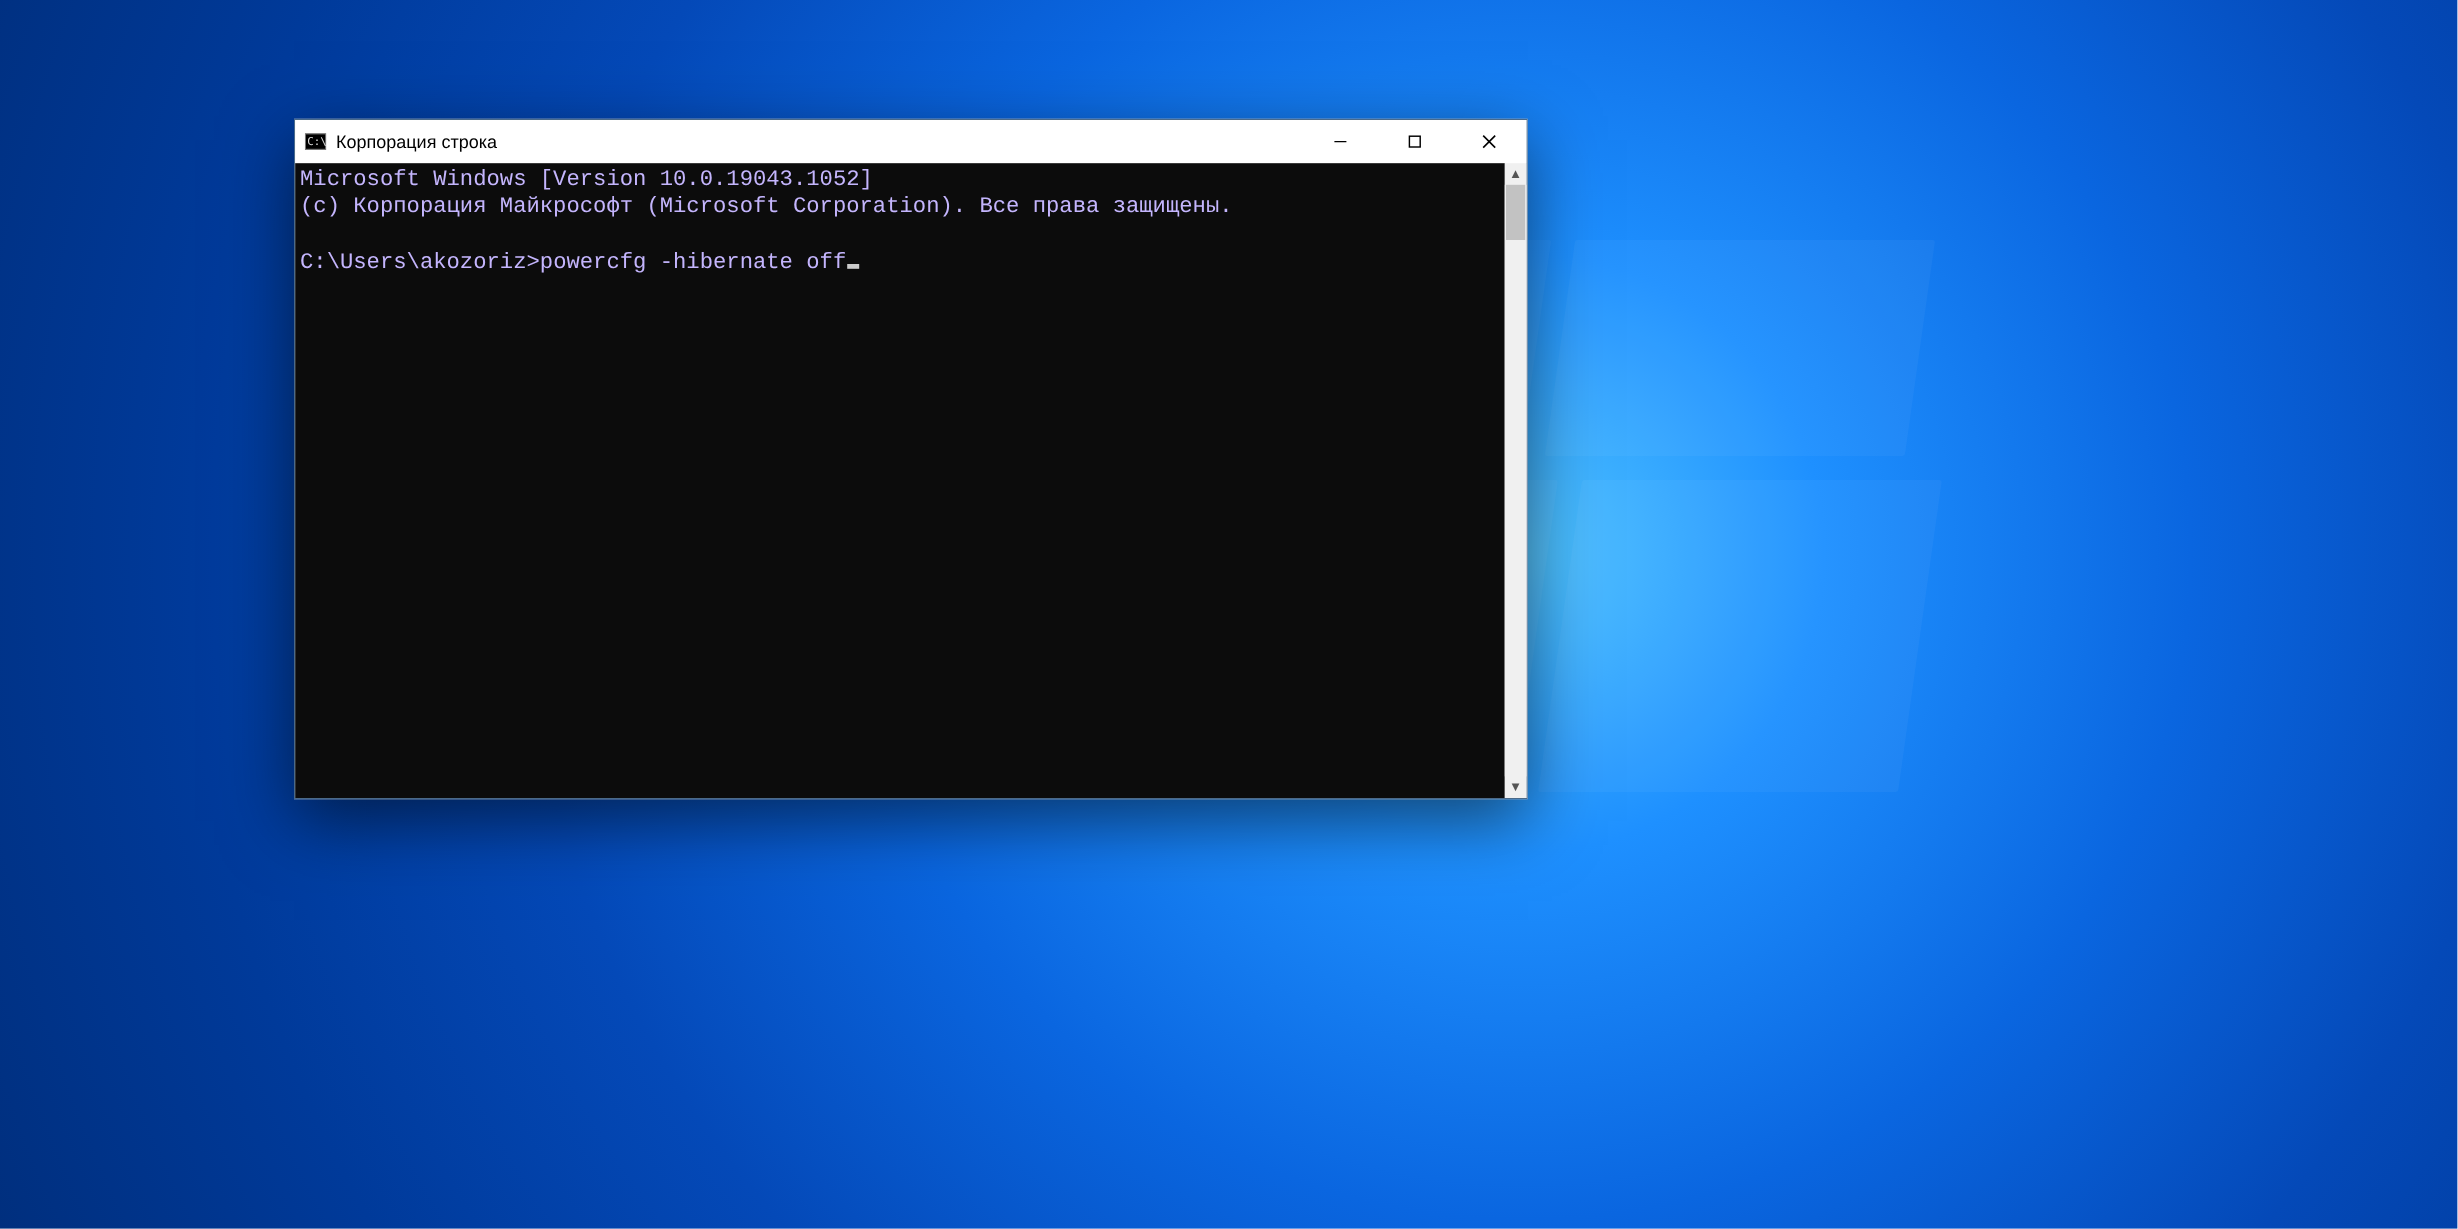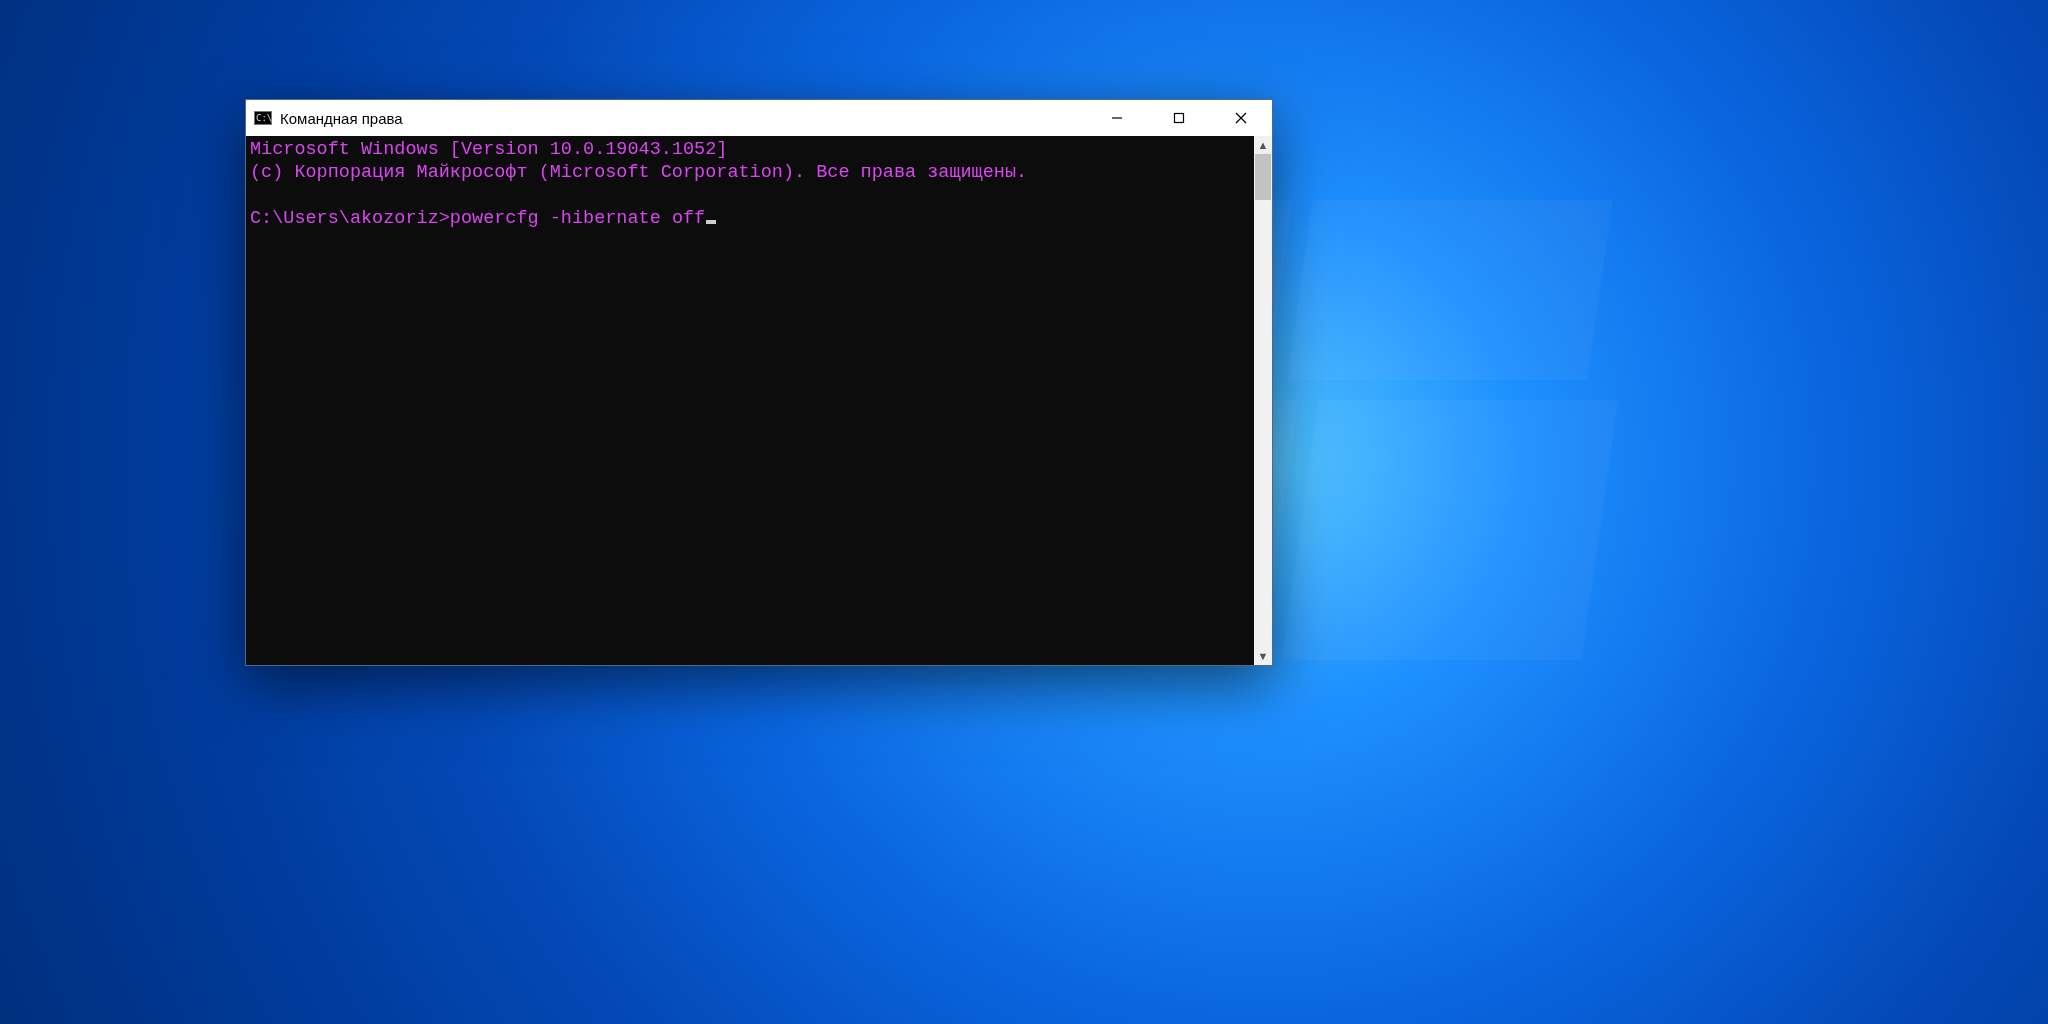--- a/index.html
+++ b/index.html
@@ -58,21 +58,21 @@
 
   
   .client {
     flex: 1 1 auto;
     display: flex; flex-direction: row;
     min-height: 0;
   }
   .console {
     flex: 1 1 auto;
     background: #0c0c0c;
-    color: #d946ef;
+    color: #c4b5fd;
     font-family: Consolas, "Courier New", monospace;
     font-size: 18.5px;
     line-height: 23px;
     padding: 2px 0 0 4px;
     white-space: pre;
     overflow: hidden;
   }
   .cursor {
     display: inline-block;
     width: 10px; height: 4px;
@@ -108,21 +108,21 @@
   <div class="logo-q q4"></div>
 
   <div class="window">
     <div class="titlebar">
       <span class="app-icon">
         <svg width="18" height="18" viewBox="0 0 18 18">
           <rect x="0.5" y="2.5" width="17" height="13" fill="#000" stroke="#777"></rect>
           <text x="2" y="12" font-family="Consolas,monospace" font-size="9" fill="#ddd">C:\</text>
         </svg>
       </span>
-      <span class="title-text">Командная права</span>
+      <span class="title-text">Корпорация строка</span>
       <span class="spacer"></span>
       <span class="win-btn">
         <svg width="12" height="12" viewBox="0 0 12 12">
             <line x1="1" y1="6" x2="11" y2="6" stroke="#000" stroke-width="1.2"></line>
           </svg>
       </span>
       <span class="win-btn">
         <svg width="12" height="12" viewBox="0 0 12 12">
             <rect x="1.5" y="1.5" width="9" height="9" fill="none" stroke="#000" stroke-width="1.2"></rect>
           </svg>

